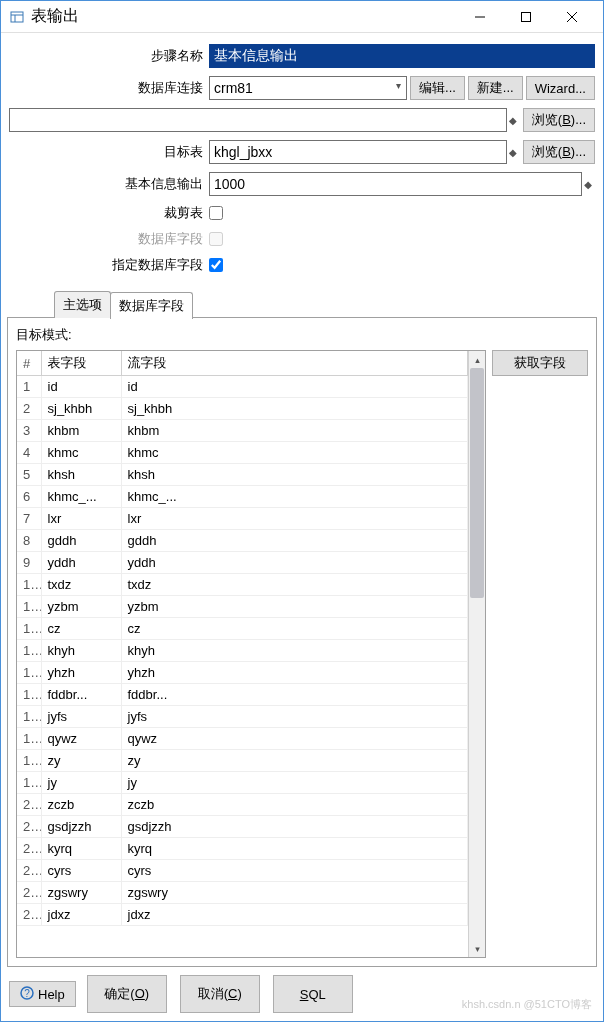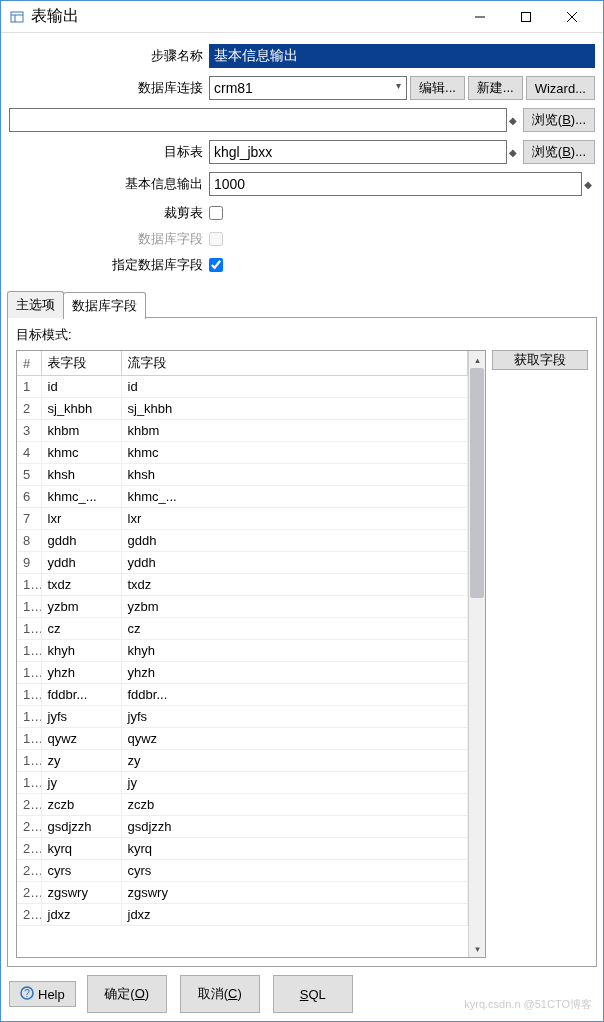--- a/index.html
+++ b/index.html
@@ -86,20 +86,21 @@
       margin: 4px 6px 0 6px;
       flex: 1;
       display: flex;
       flex-direction: column;
       min-height: 0;
     }
     .tab-headers {
       display: flex;
       position: relative;
       z-index: 2;
+      margin-left: 47px;
     }
     .tab {
       padding: 4px 8px;
       border: 1px solid #a0a0a0;
       border-bottom: none;
       background: #f0f0f0;
       font-size: 13px;
       border-top-left-radius: 3px;
       border-top-right-radius: 3px;
       margin-right: -1px;
@@ -177,21 +178,21 @@
       width: 14px; height: 230px;
       background: #c2c3c9;
       border-radius: 2px;
     }
     .scroll-arrow {
       position: absolute; left: 0; width: 17px; height: 17px;
       display: flex; align-items:center; justify-content:center;
       font-size: 9px; color: #555;
     }
     .side-buttons { display: flex; flex-direction: column; gap: 4px; width: 96px;}
-    .side-buttons .btn { margin-left: 0; height: 20px;}
+    .side-buttons .btn { margin-left: 0; height: 26px;}
     .footer {
       display: flex;
       align-items: center;
       padding: 8px;
       gap: 8px;
     }
     .help-btn {
       display: flex; align-items: center; gap: 4px;
       border: 1px solid #adadad;
       background: #e1e1e1;
@@ -458,13 +459,13 @@
     <span>Help</span>
   </div>
   <div class="footer-center">
     <button class="btn">确定(<u class="mn">O</u>)</button>
     <button class="btn">取消(<u class="mn">C</u>)</button>
     <button class="btn"><u class="mn">S</u>QL</button>
   </div>
   <div class="footer-spacer"></div>
 </div>
 
-<div class="watermark">kyrq.csdn.n @51CTO博客</div>
+<div class="watermark">khsh.csdn.n @51CTO博客</div>
 
 </body></html>

